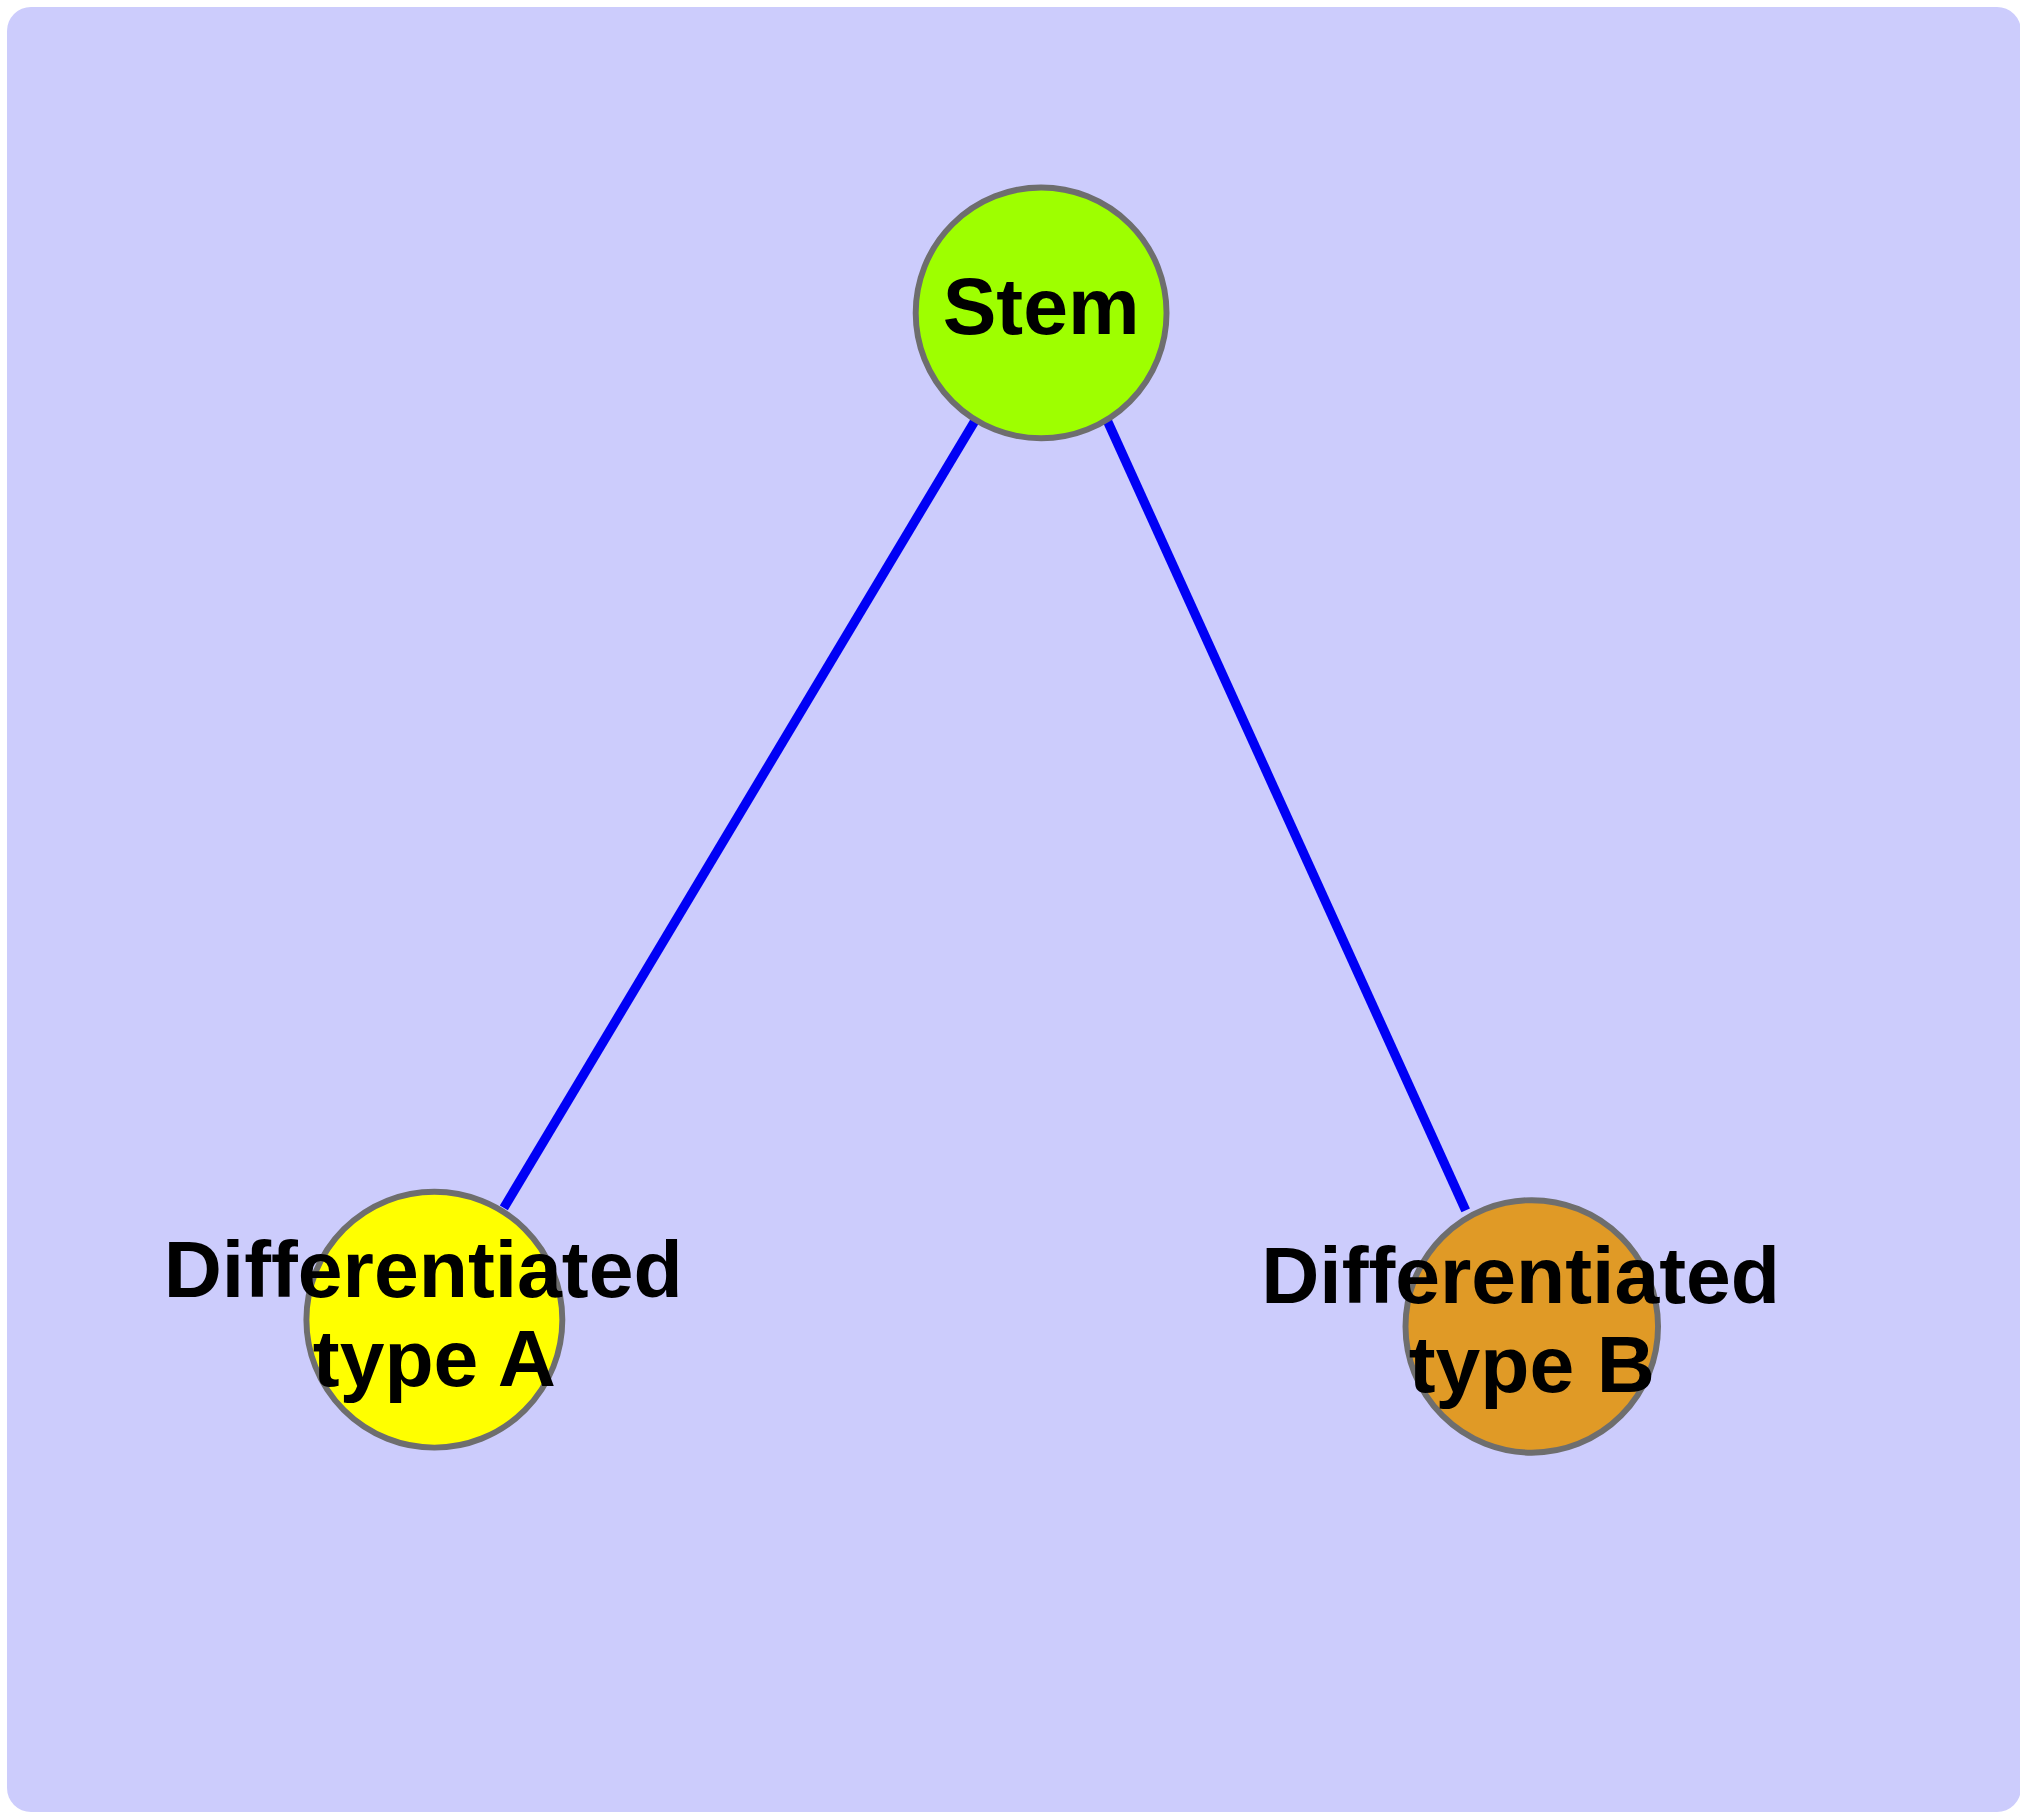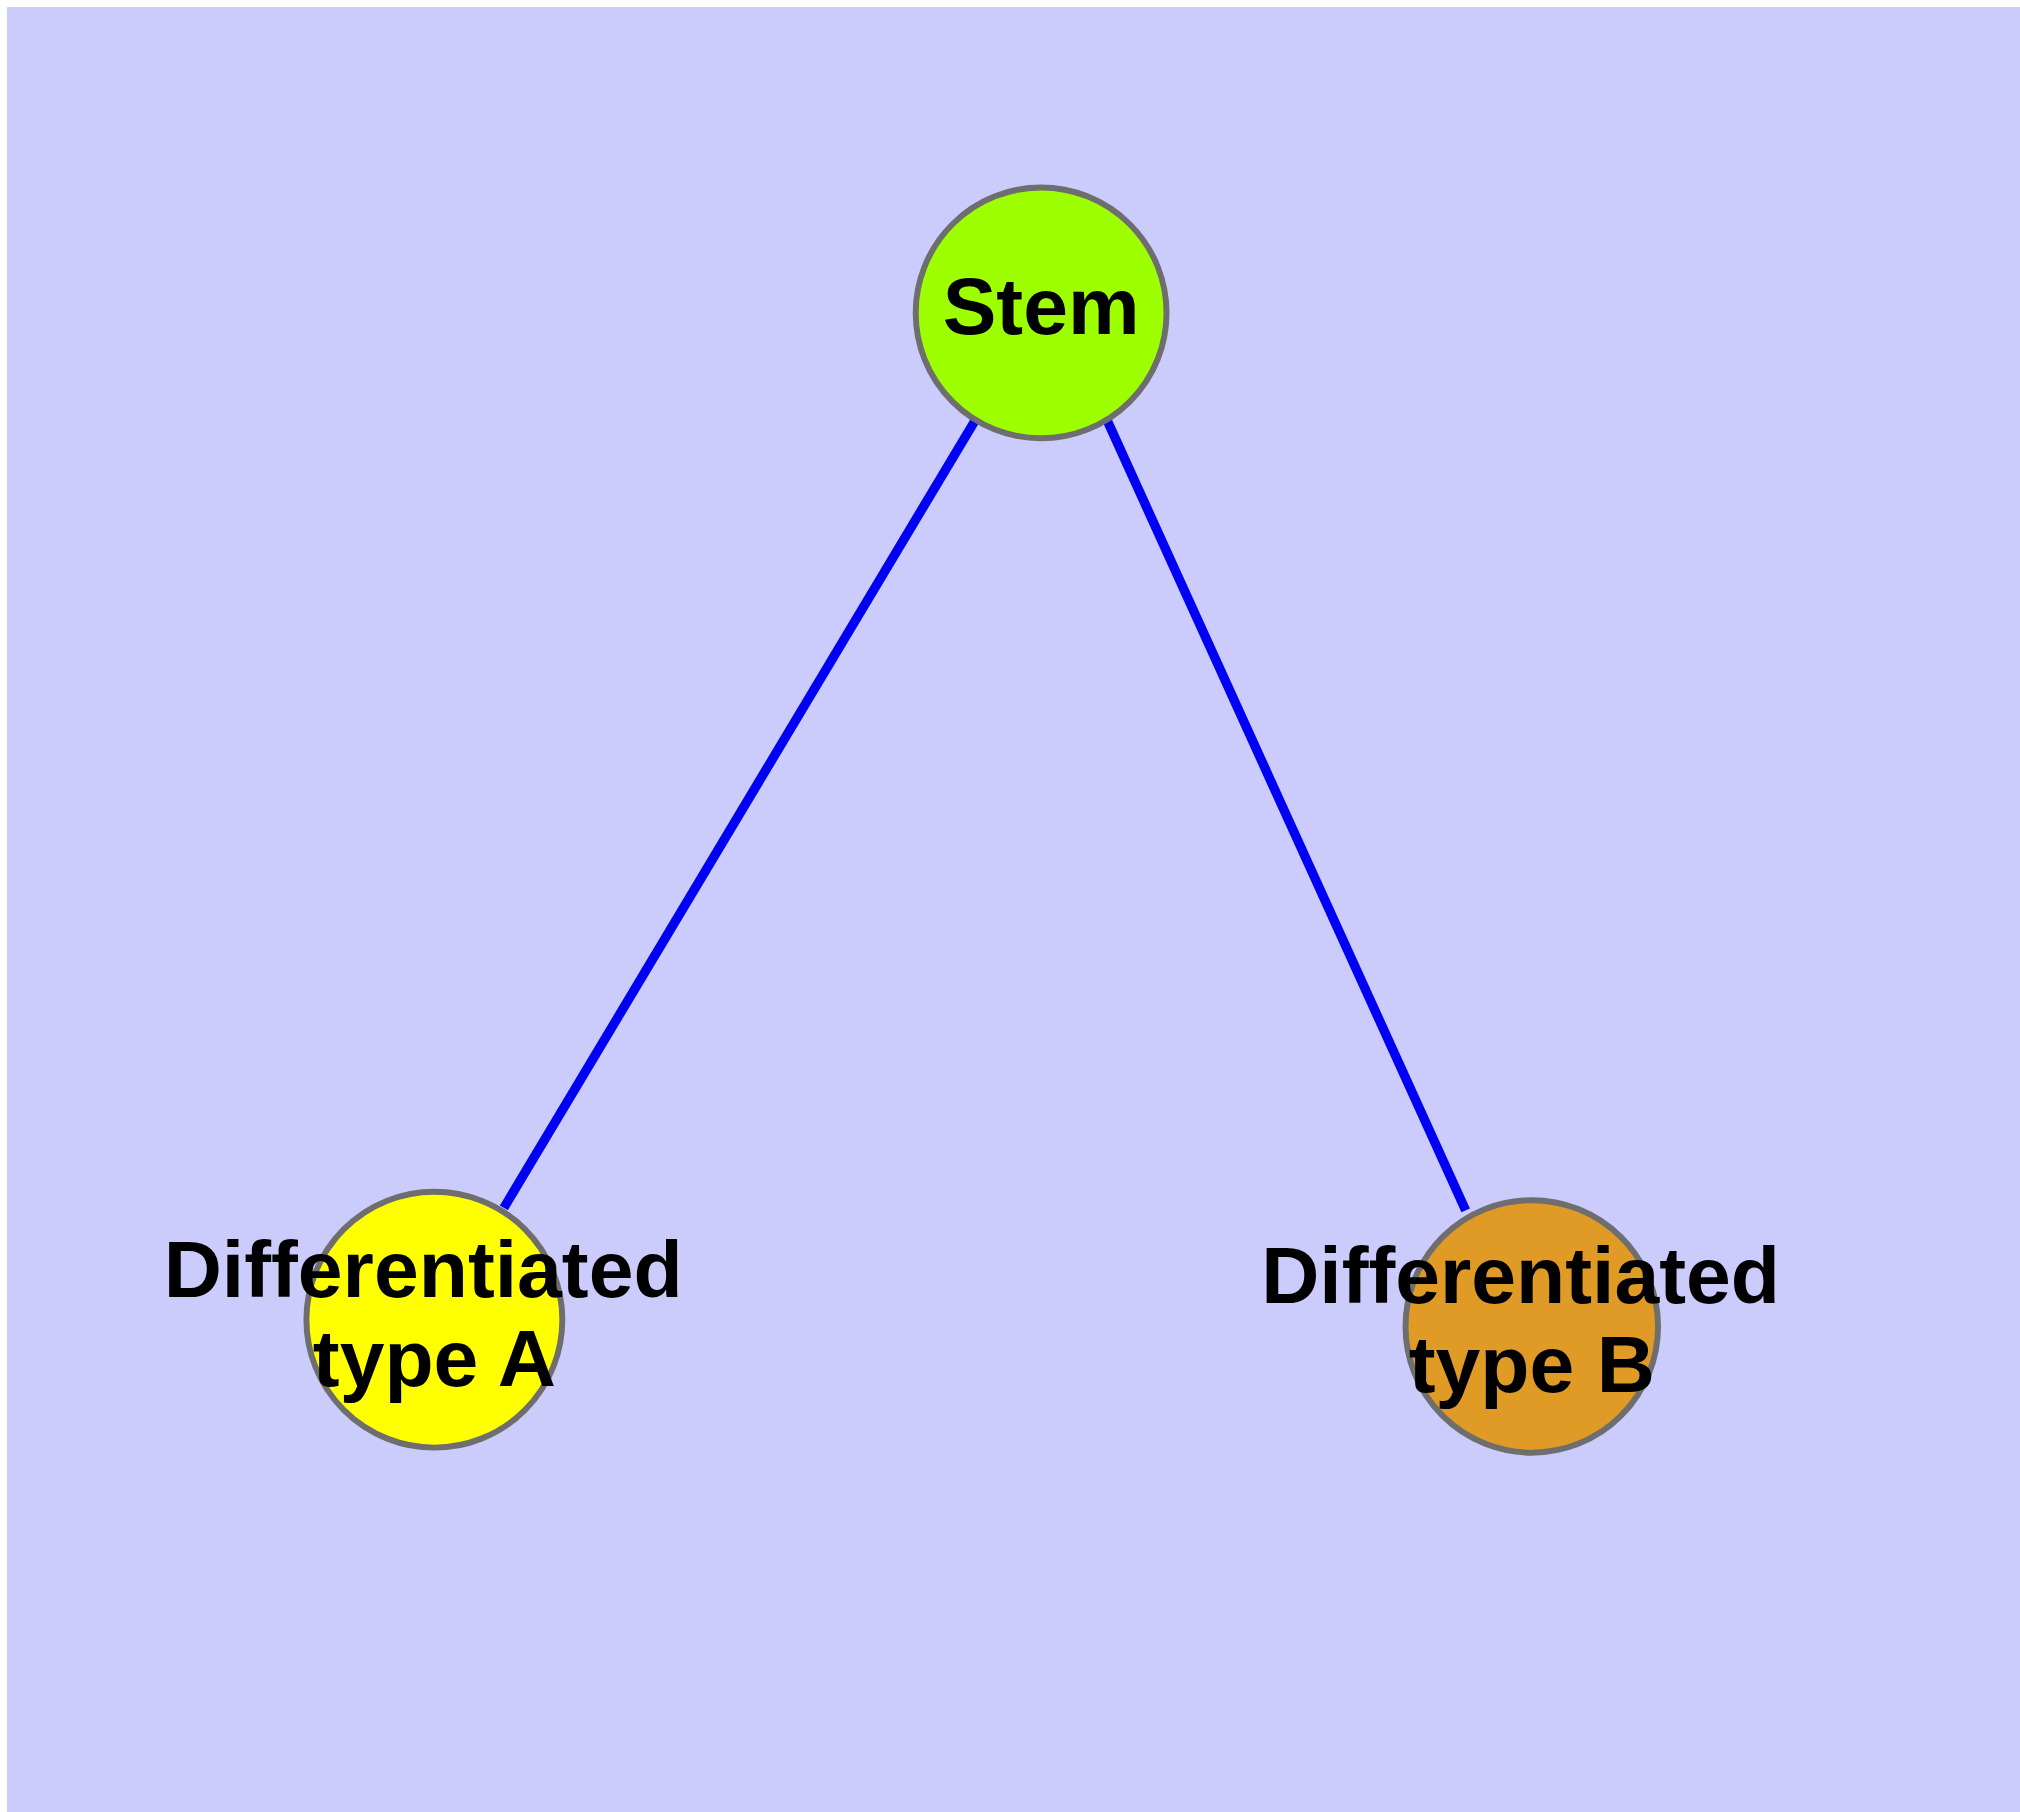--- a/index.html
+++ b/index.html
@@ -15,20 +15,21 @@
     overflow: hidden;
     font-family: "Liberation Sans", sans-serif;
   }
   #plot-area {
     position: absolute;
     left: 6.8px;
     top: 6.8px;
     width: 2014px;
     height: 1805px;
     background: #ccccfc;
+    border-radius: 24px;
   }
   #graph-svg {
     position: absolute;
     left: 0;
     top: 0;
     width: 2014px;
     height: 1805px;
     display: block;
   }
   .edge-line {

